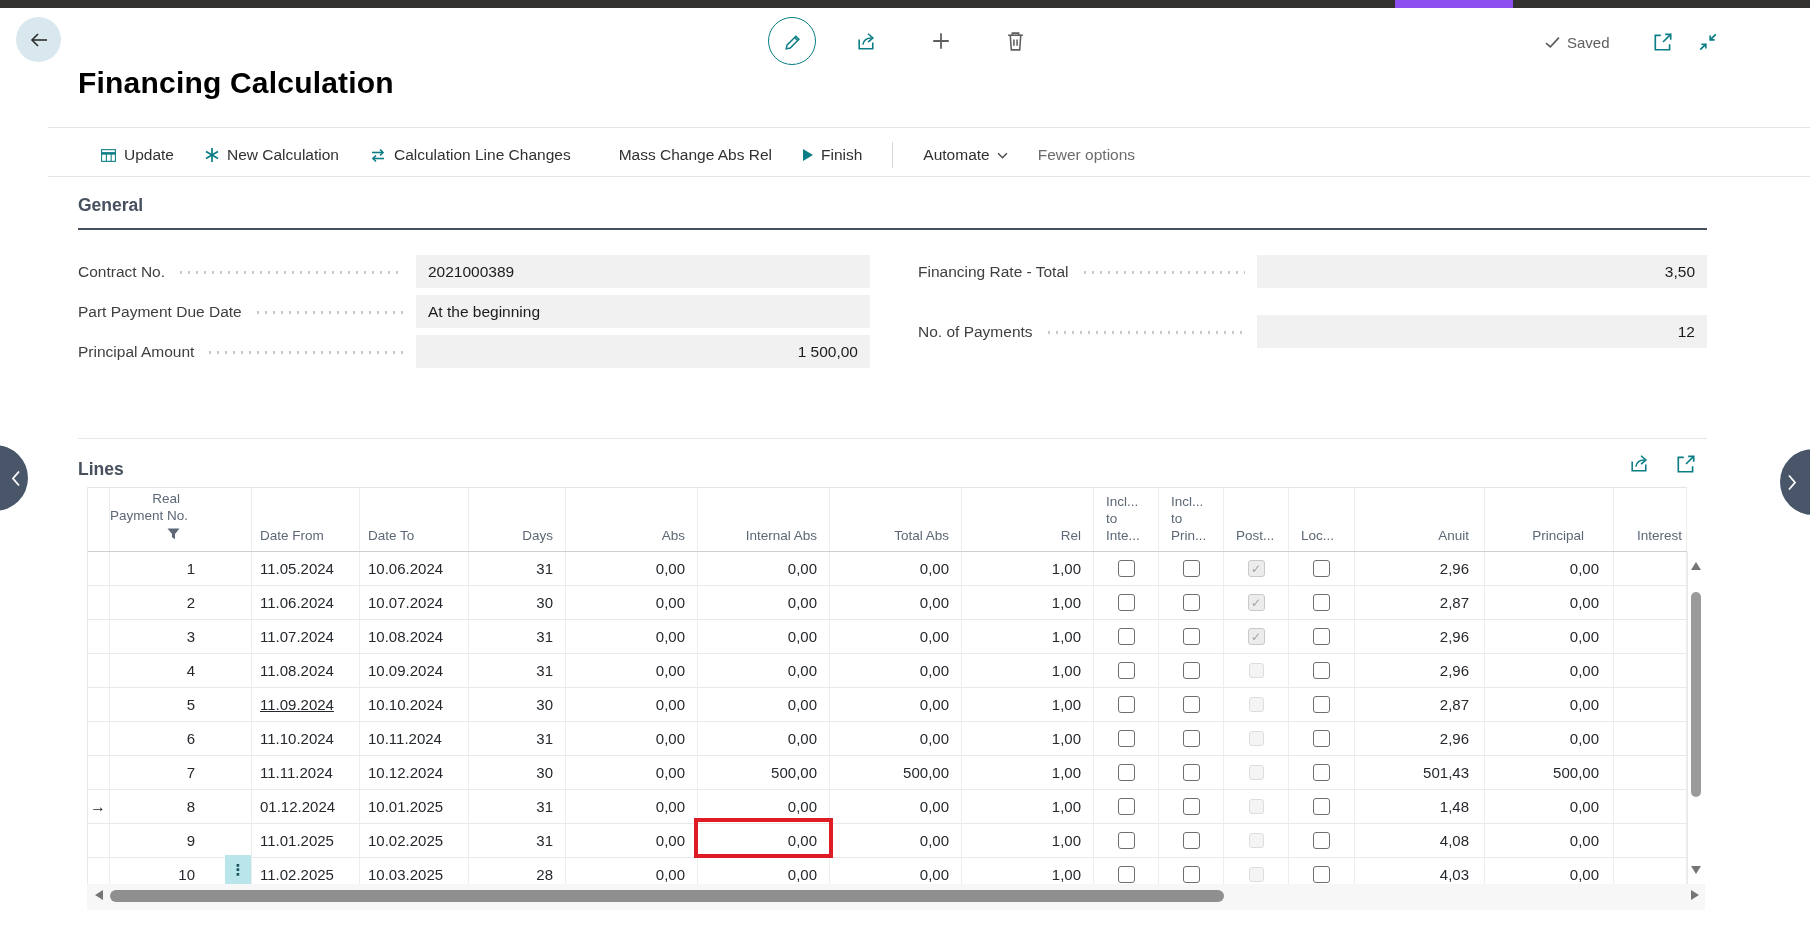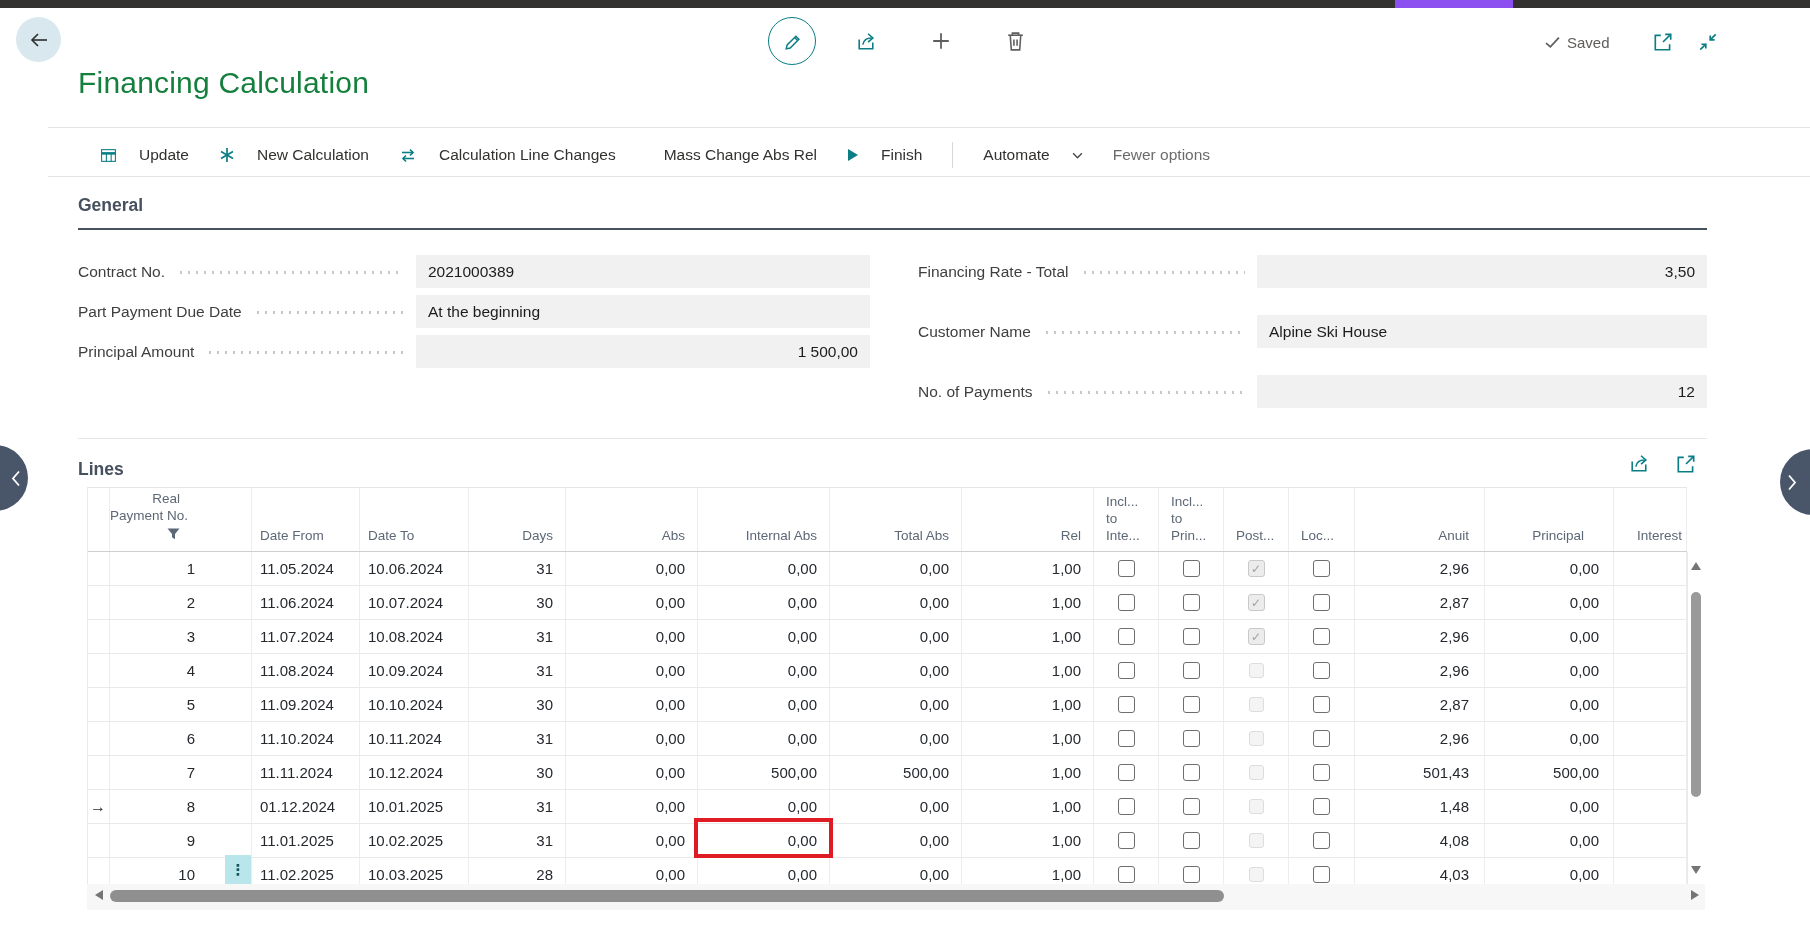--- a/index.html
+++ b/index.html
@@ -13,28 +13,28 @@
   .cicon{display:flex;align-items:center;justify-content:center;}
   #edit-btn{left:768px;top:17px;width:48px;height:48px;border-radius:50%;border:1.5px solid #0a7d85;
     display:flex;align-items:center;justify-content:center;box-sizing:border-box;}
   #share-btn{left:855px;top:30px;width:23px;height:23px;}
   #add-btn{left:931px;top:31px;width:20px;height:20px;}
   #delete-btn{left:1005px;top:30px;width:20px;height:22px;}
   #saved{left:1545px;top:32px;height:20px;display:flex;align-items:center;gap:7px;
     color:#605e5c;font-size:15px;}
   #popout-btn{left:1652px;top:31px;width:22px;height:22px;}
   #collapse-btn{left:1697px;top:31px;width:22px;height:22px;}
-  #page-title{left:78px;top:66px;font-size:30px;font-weight:400;color:#15803d;letter-spacing:.2px;}
+  #page-title{left:78px;top:66px;font-size:30px;font-weight:700;color:#000000;letter-spacing:.2px;}
   .hr{height:1px;background:#e4e4e4;}
   #hr-1{left:48px;top:127px;width:1762px;}
   #hr-2{left:48px;top:176px;width:1762px;}
   
   #action-bar{left:100px;top:140px;height:30px;display:flex;align-items:center;gap:30px;
     font-size:15.5px;color:#323130;}
-  .aitem{display:flex;align-items:center;gap:22px;cursor:pointer;white-space:nowrap;}
+  .aitem{display:flex;align-items:center;gap:7px;cursor:pointer;white-space:nowrap;}
   .abar-divider{width:1px;height:26px;background:#d8d8d8;}
   .muted{color:#6b6b6b;}
   
   .section-heading{font-size:17.5px;font-weight:600;color:#46505e;}
   #general-heading{left:78px;top:195px;}
   #general-underline{left:78px;top:228px;width:1629px;height:2px;background:#46505e;}
   #lines-sep{left:78px;top:438px;width:1629px;height:1px;background:#e7e7e7;}
   #lines-heading{left:78px;top:448px;margin-top:11px;}
   #lines-share-btn{left:1628px;top:452px;width:23px;height:23px;}
   #lines-popout-btn{left:1674px;top:452px;width:23px;height:23px;}
@@ -252,25 +252,20 @@
       <div class="field-box val-right">1 500,00</div>
     </div>
   </div>
 <div class="abs fields" id="fields-right">
     <div class="field-row">
       <span class="field-label">Financing Rate - Total</span>
       <div class="leader"></div>
       <div class="field-box val-right">3,50</div>
     </div>
     <div class="field-row">
-      <span class="field-label">Customer Name</span>
-      <div class="leader"></div>
-      <div class="field-box">Alpine Ski House</div>
-    </div>
-    <div class="field-row">
       <span class="field-label">No. of Payments</span>
       <div class="leader"></div>
       <div class="field-box val-right">12</div>
     </div>
   </div>
 
 <div class="abs" id="lines-sep"></div>
 <div class="abs section-heading" id="lines-heading">Lines</div>
 <div class="abs cicon" id="lines-share-btn">
   <span class="cicon">
@@ -449,21 +444,21 @@
         <div class="tcell cell-cb" style="width: 66px;">
           <div class="cb cb-unchecked"></div>
         </div>
         <div class="tcell cell-num" style="width: 130px; padding-right: 15px;">2,96</div>
         <div class="tcell cell-num" style="width: 129px; padding-right: 14px;">0,00</div>
         <div class="tcell cell-text" style="width: 73px; padding-left: 23px;"></div>
       </div>
       <div class="trow">
         <div class="tcell cell-text" style="width: 23px; justify-content: center;"></div>
         <div class="tcell cell-num" style="width: 142px; padding-right: 56px;">5</div>
-        <div class="tcell cell-text" style="width: 108px; padding-left: 8px;">11.09.2024</div>
+        <div class="tcell cell-text" style="width: 108px; padding-left: 8px; text-decoration: underline;">11.09.2024</div>
         <div class="tcell cell-text" style="width: 109px; padding-left: 8px;">10.10.2024</div>
         <div class="tcell cell-num" style="width: 97px; padding-right: 12px;">30</div>
         <div class="tcell cell-num" style="width: 132px; padding-right: 12px;">0,00</div>
         <div class="tcell cell-num" style="width: 132px; padding-right: 12px;">0,00</div>
         <div class="tcell cell-num" style="width: 132px; padding-right: 12px;">0,00</div>
         <div class="tcell cell-num" style="width: 132px; padding-right: 12px;">1,00</div>
         <div class="tcell cell-cb" style="width: 65px;">
           <div class="cb cb-unchecked"></div>
         </div>
         <div class="tcell cell-cb" style="width: 65px;">

